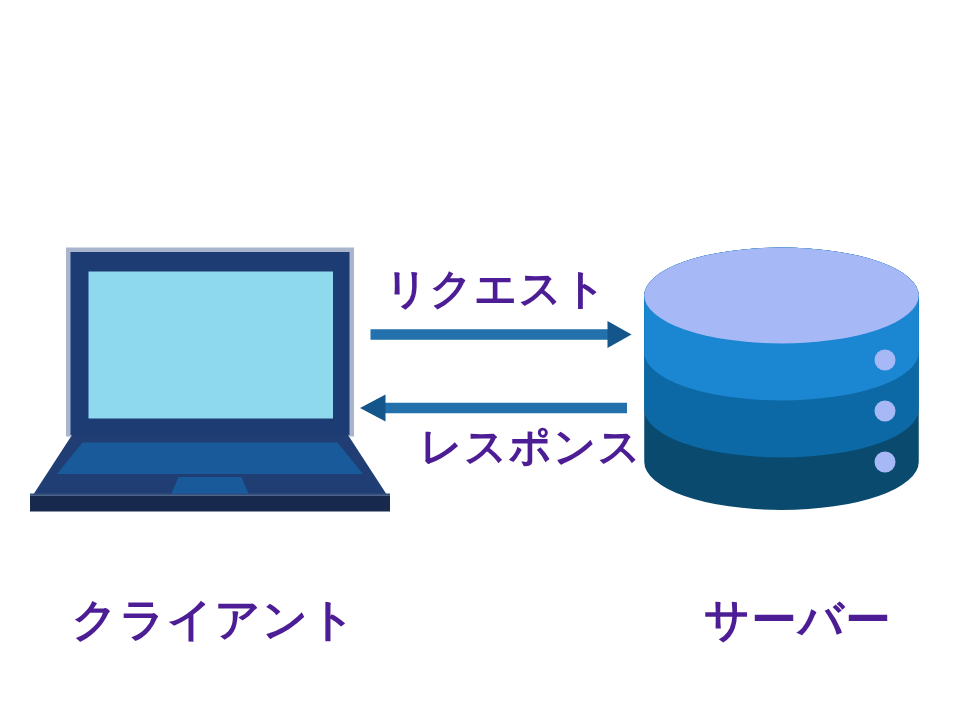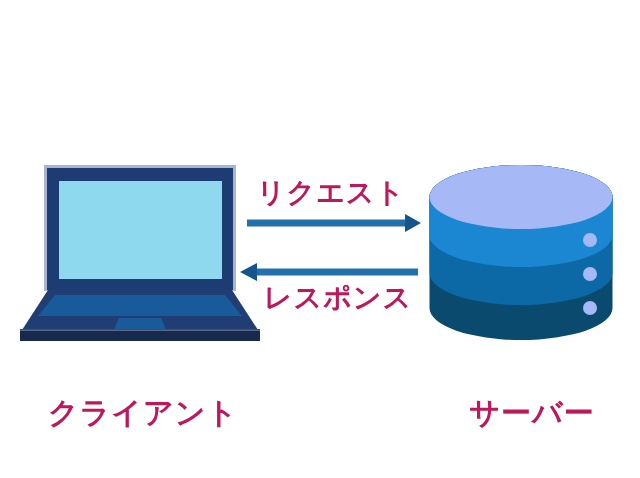--- a/index.html
+++ b/index.html
@@ -4,26 +4,26 @@
 <style>
   html,body{margin:0;padding:0;}
   body{width:640px;height:478px;overflow:hidden;}
   .canvas{
     position:relative;width:640px;height:478px;background:#ffffff;
     font-family:"Liberation Sans","DejaVu Sans",sans-serif;
   }
   .canvas > svg{position:absolute;left:0;top:0;}
   .lbl{
     position:absolute;display:flex;align-items:center;justify-content:center;
-    font-weight:700;color:#be185d;white-space:nowrap;letter-spacing:1px;
+    font-weight:700;color:#4c1d95;white-space:nowrap;letter-spacing:1px;
   }
   .lbl-arrow{font-size:28px;}
   .lbl-caption{font-size:30px;margin-top:36px;}
   #request-label{left:231px;top:177px;width:200px;height:32px;}
-  #response-label{left:238px;top:282px;width:200px;height:32px;}
+  #response-label{left:254px;top:282px;width:200px;height:32px;}
   #client-label{left:33px;top:359px;width:220px;height:36px;}
   #server-label{left:422px;top:359px;width:220px;height:36px;}
 </style>
 </head>
 <body>
 
 <div class="canvas">
 
   <svg width="640" height="478" viewBox="0 0 640 478">
 

